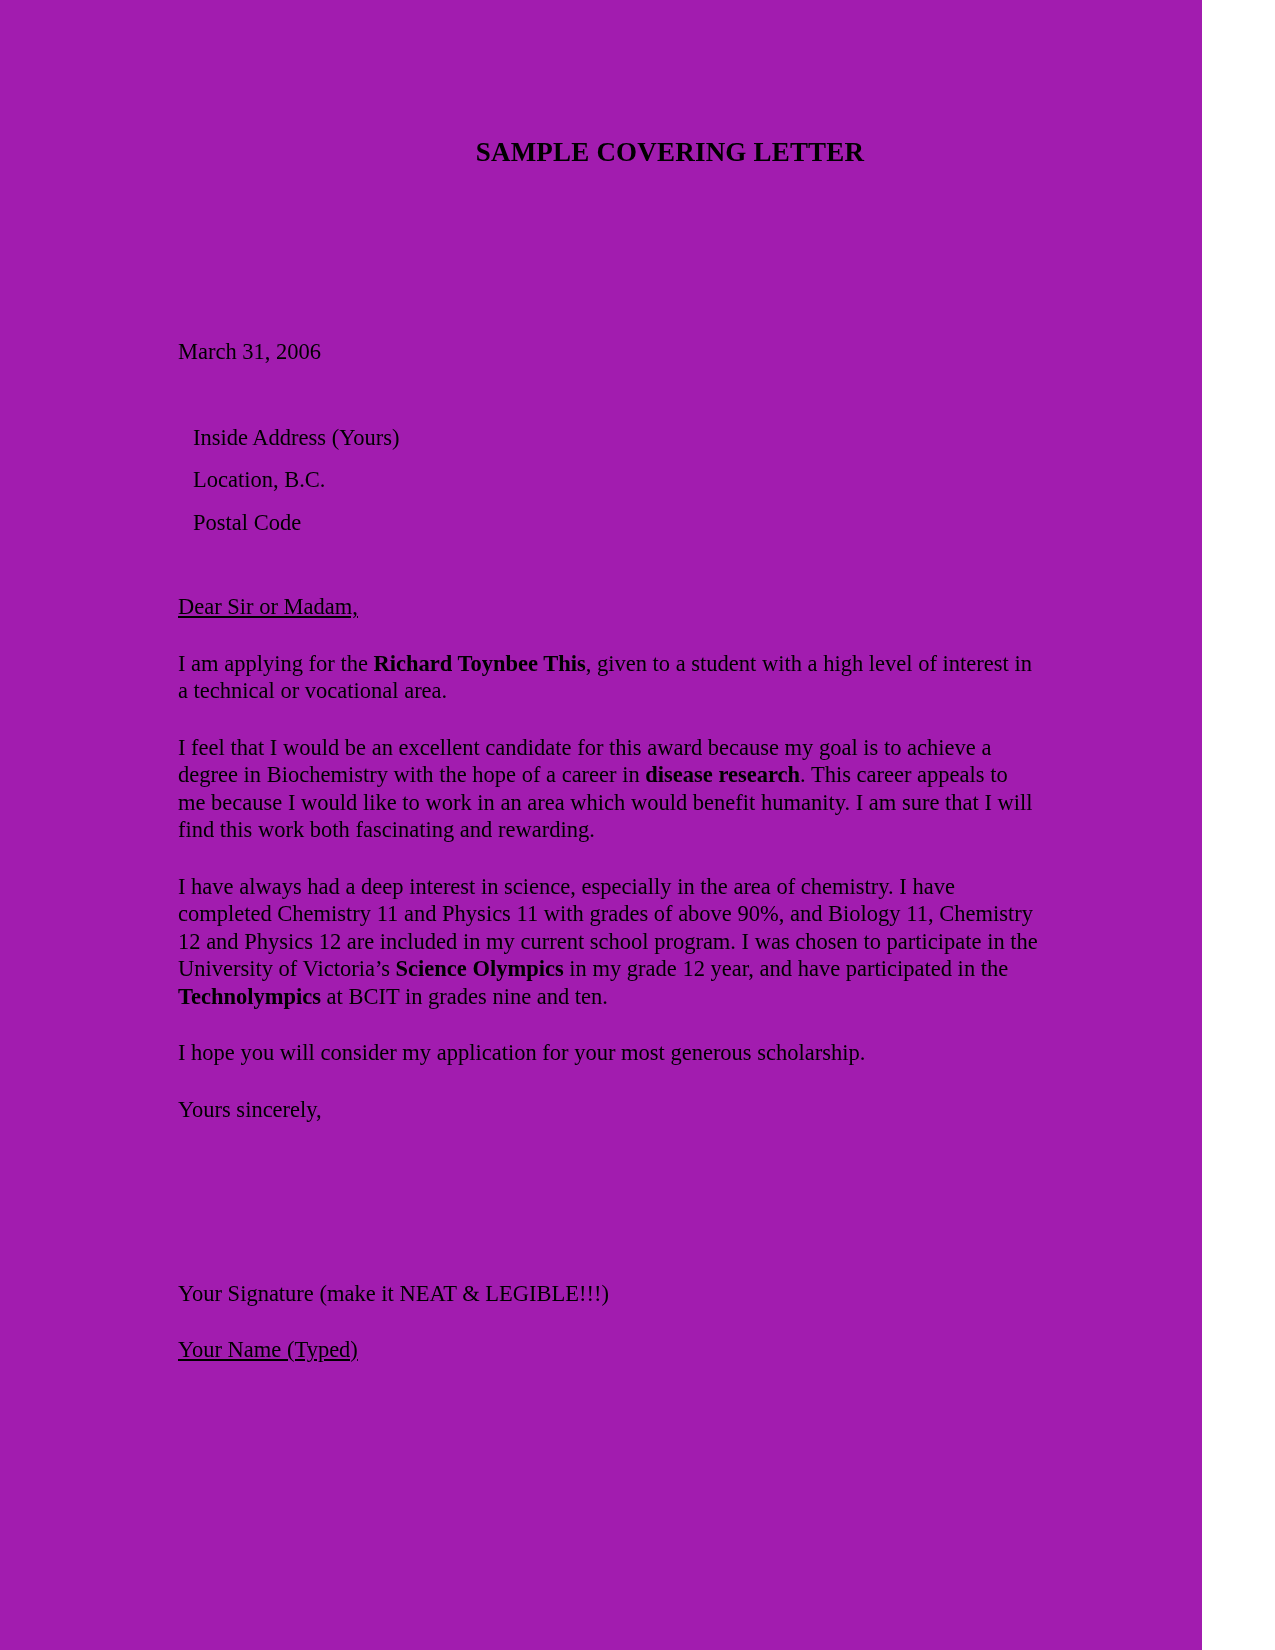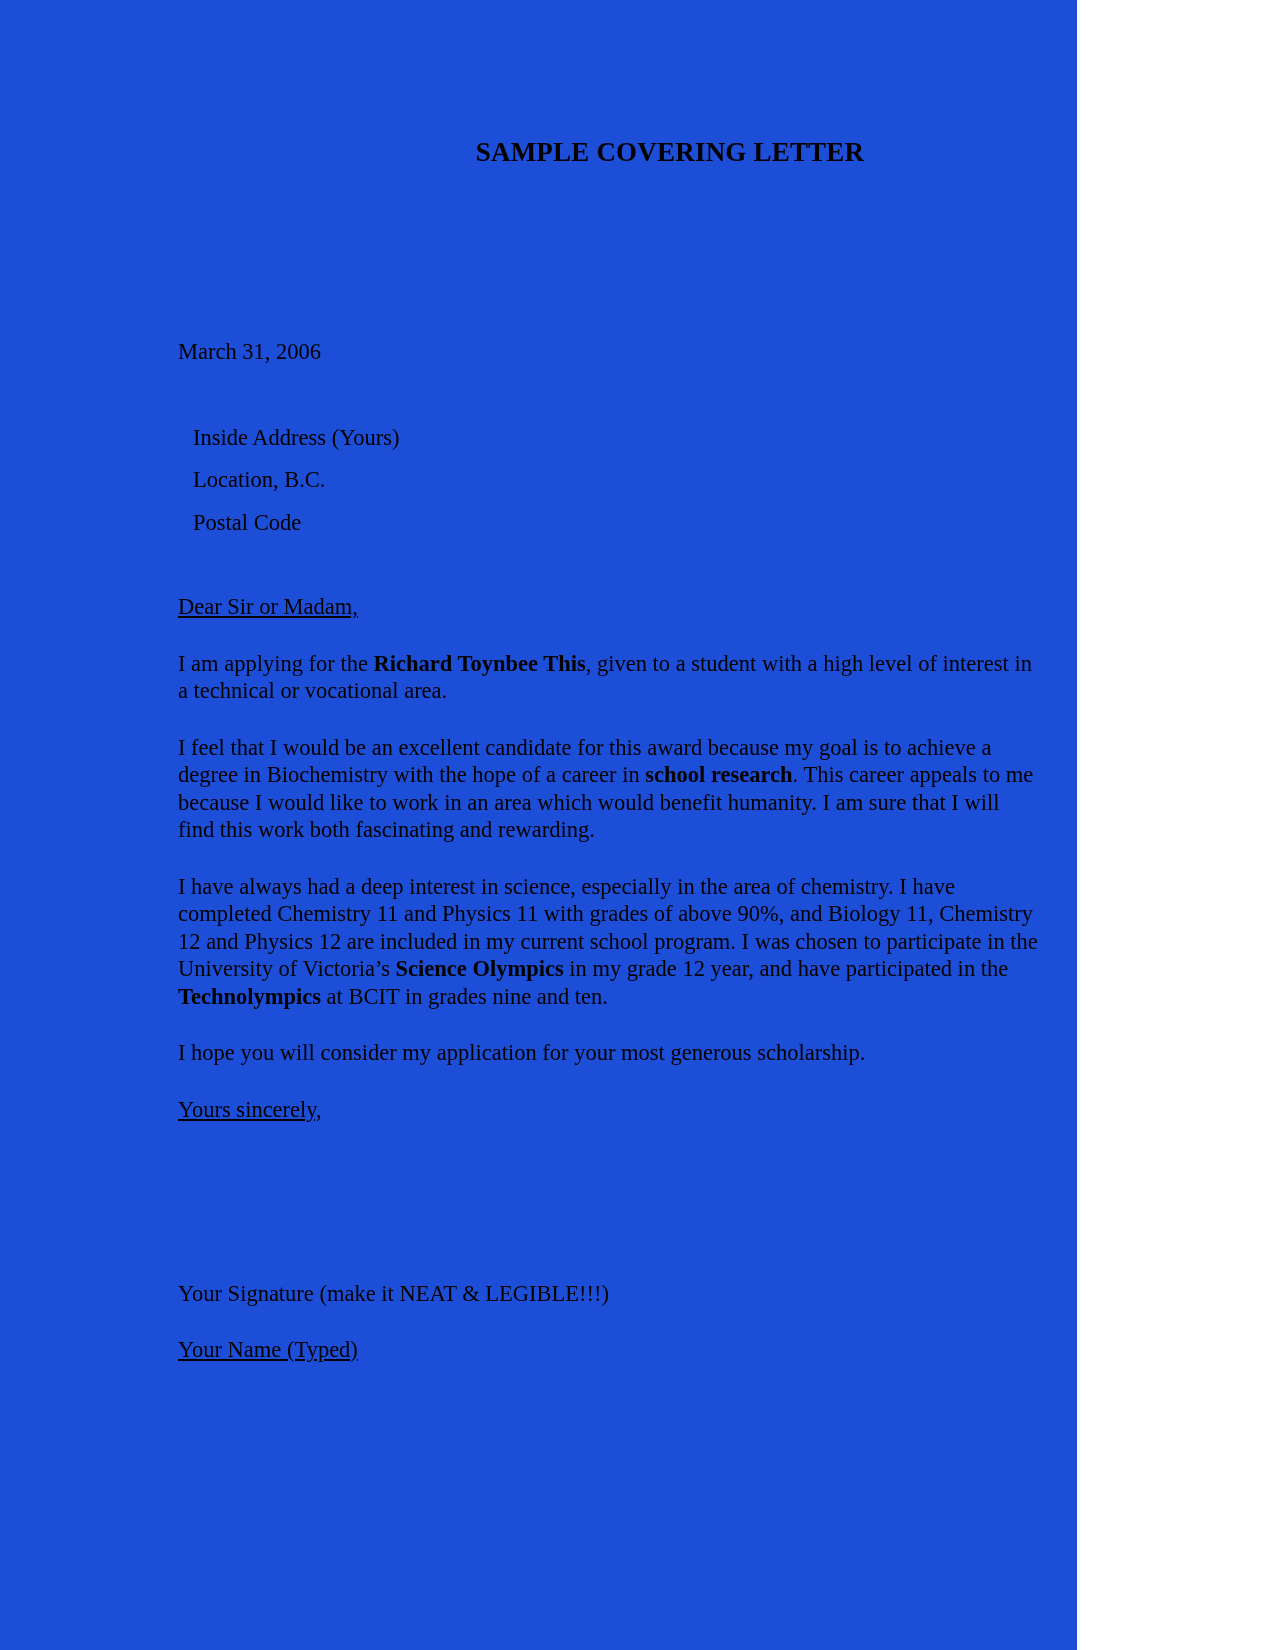--- a/index.html
+++ b/index.html
@@ -9,23 +9,23 @@
   }
   body {
     width: 1275px;
     height: 1650px;
     font-family: "Liberation Serif", "DejaVu Serif", serif;
     color: #000000;
     -webkit-font-smoothing: antialiased;
   }
   .page {
     position: relative;
-    width: 1077px;
+    width: 1202px;
     height: 1650px;
-    background: #1d4ed8;
+    background: #a21caf;
     box-sizing: border-box;
   }
 
   
   .title-block {
     position: absolute;
     left: 0;
     top: 138px;
     width: 1275px;
     text-align: center;
@@ -70,21 +70,20 @@
     margin: 29px 0 0 0;
     text-align: left;
   }
 
   strong {
     font-weight: bold;
   }
 
   .closing {
     margin: 29px 0 0 0;
-    text-decoration: underline;
   }
 
   .signature-line {
     margin: 157px 0 0 0;
   }
 
   .name-block {
     margin: 28px 0 0 0;
   }
   .name-block .name-line {
@@ -108,21 +107,21 @@
     <div class="address-block">
       <div class="addr-line">Inside Address (Yours)</div>
       <div class="addr-line">Location, B.C.</div>
       <div class="addr-line">Postal Code</div>
     </div>
 
     <div class="salutation">Dear Sir or Madam,</div>
 
     <p class="para"><span>I am applying for the </span><strong>Richard Toynbee This</strong><span>, given to a student with a high level of interest in a technical or vocational area.</span></p>
 
-    <p class="para"><span>I feel that I would be an excellent candidate for this award because my goal is to achieve a degree in Biochemistry with the hope of a career in </span><strong>school research</strong><span>. This career appeals to me because I would like to work in an area which would benefit humanity. I am sure that I will find this work both fascinating and rewarding.</span></p>
+    <p class="para"><span>I feel that I would be an excellent candidate for this award because my goal is to achieve a degree in Biochemistry with the hope of a career in </span><strong>disease research</strong><span>. This career appeals to me because I would like to work in an area which would benefit humanity. I am sure that I will find this work both fascinating and rewarding.</span></p>
 
     <p class="para"><span>I have always had a deep interest in science, especially in the area of chemistry. I have completed Chemistry 11 and Physics 11 with grades of above 90%, and Biology 11, Chemistry 12 and Physics 12 are included in my current school program. I was chosen to participate in the University of Victoria’s </span><strong>Science Olympics</strong><span> in my grade 12 year, and have participated in the </span><strong>Technolympics</strong><span> at BCIT in grades nine and ten.</span></p>
 
     <p class="para"><span>I hope you will consider my application for your most generous scholarship.</span></p>
 
     <div class="closing">Yours sincerely,</div>
 
     <div class="signature-line">Your Signature (make it NEAT &amp; LEGIBLE!!!)</div>
 
     <div class="name-block">

